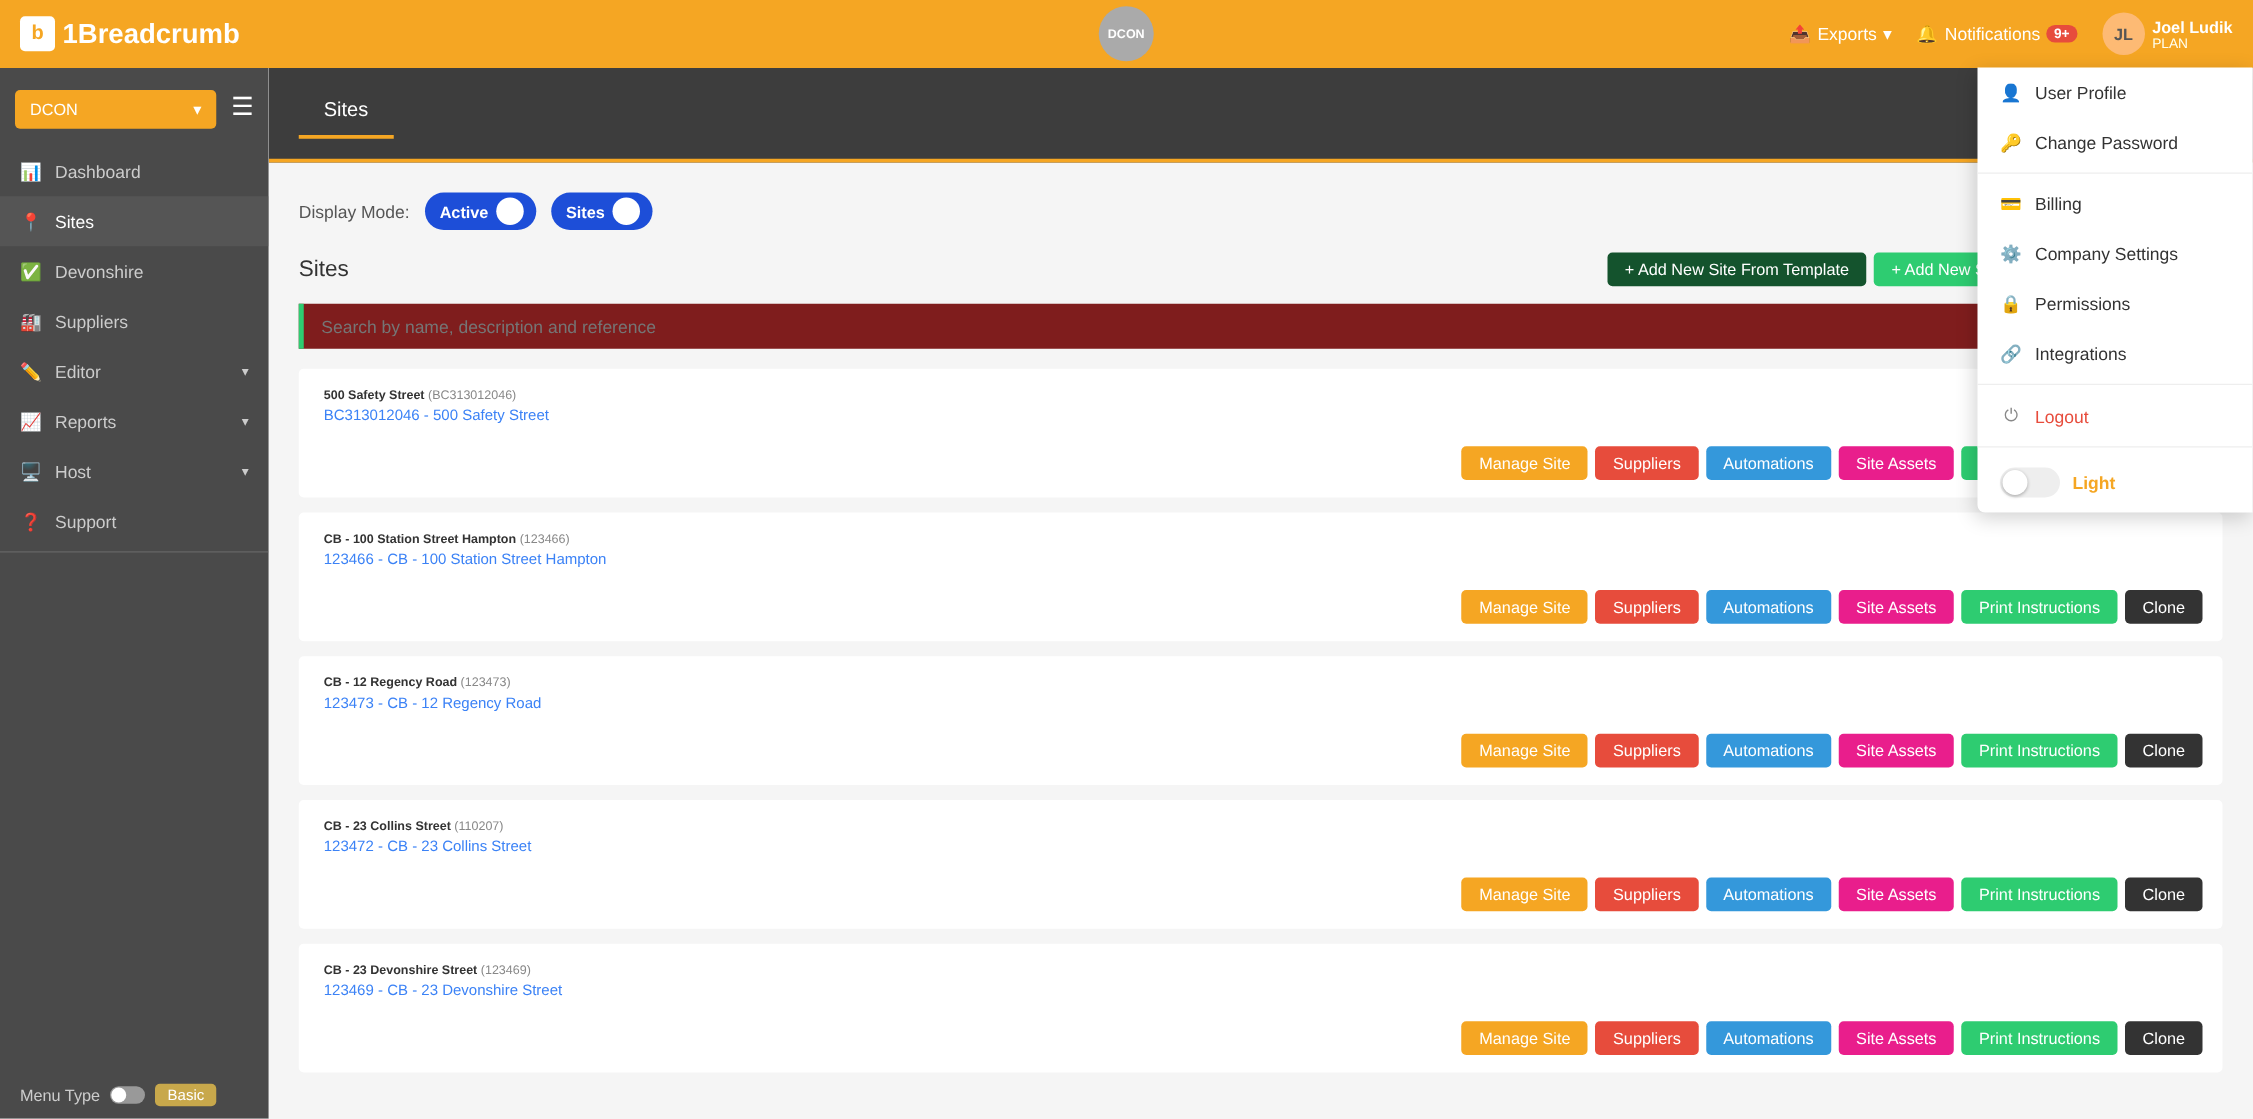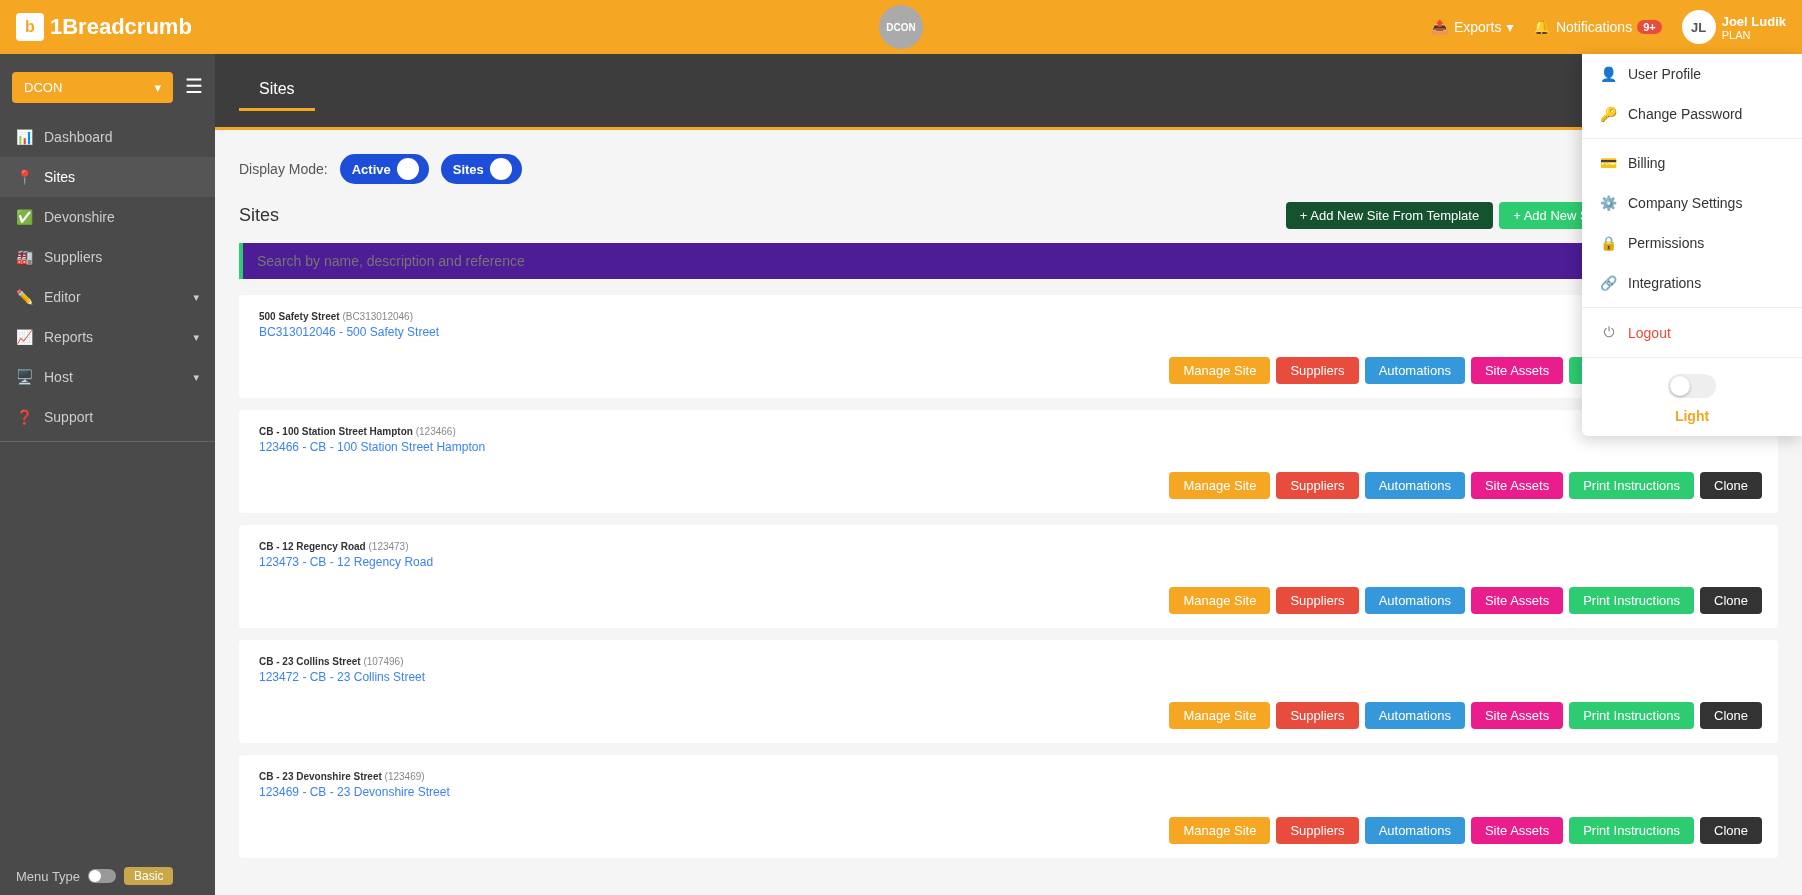--- a/index.html
+++ b/index.html
@@ -81,21 +81,21 @@
     .user-btn {
       display: flex;
       align-items: center;
       gap: 6px;
       color: white;
       cursor: pointer;
     }
     .user-avatar {
       width: 34px;
       height: 34px;
-      background: #ffffff;
+      background: #fdba74;
       border-radius: 50%;
       display: flex;
       align-items: center;
       justify-content: center;
       color: #555;
       font-size: 13px;
       font-weight: bold;
     }
 
     
@@ -288,21 +288,21 @@
       gap: 5px;
       color: white;
     }
     .btn-dark { background: #14532d; }
     .btn-green { background: #2ecc71; }
     .btn-blue { background: #3498db; }
     .btn-red-outline { background: #e74c3c; }
 
     
     .search-bar {
-      background: #4c1d95;
+      background: #7f1d1d;
       border: none;
       border-left: 4px solid #2ecc71;
       padding: 10px 14px;
       width: 100%;
       font-size: 14px;
       color: #999;
       margin-bottom: 16px;
       outline: none;
     }
 
@@ -369,21 +369,20 @@
       margin: 4px 0;
     }
     .dropdown-logout {
       color: #e74c3c;
     }
     .dropdown-theme-row {
       display: flex;
       align-items: center;
       gap: 10px;
       padding: 12px 18px;
-      flex-direction: column;
     }
     .theme-toggle {
       width: 48px;
       height: 24px;
       background: #eee;
       border-radius: 12px;
       display: flex;
       align-items: center;
       padding: 2px;
       cursor: pointer;
@@ -621,21 +620,21 @@
                 <button class="btn" style="background:#e74c3c;">Suppliers</button>
                 <button class="btn" style="background:#3498db;">Automations</button>
                 <button class="btn" style="background:#e91e8c;">Site Assets</button>
                 <button class="btn" style="background:#2ecc71;">Print Instructions</button>
                 <button class="btn" style="background:#333333;">Clone</button>
     </div>
   </div>
             <div class="site-card">
     <div class="site-card-top">
       <div class="site-name">
-        CB - 23 Collins Street <span class="site-name-id">(107496)</span>
+        CB - 23 Collins Street <span class="site-name-id">(110207)</span>
       </div>
       <div class="site-desc">123472 - CB - 23 Collins Street</div>
     </div>
     <div class="site-card-actions">
       <button class="btn" style="background:#f5a623;">Manage Site</button>
                 <button class="btn" style="background:#e74c3c;">Suppliers</button>
                 <button class="btn" style="background:#3498db;">Automations</button>
                 <button class="btn" style="background:#e91e8c;">Site Assets</button>
                 <button class="btn" style="background:#2ecc71;">Print Instructions</button>
                 <button class="btn" style="background:#333333;">Clone</button>

